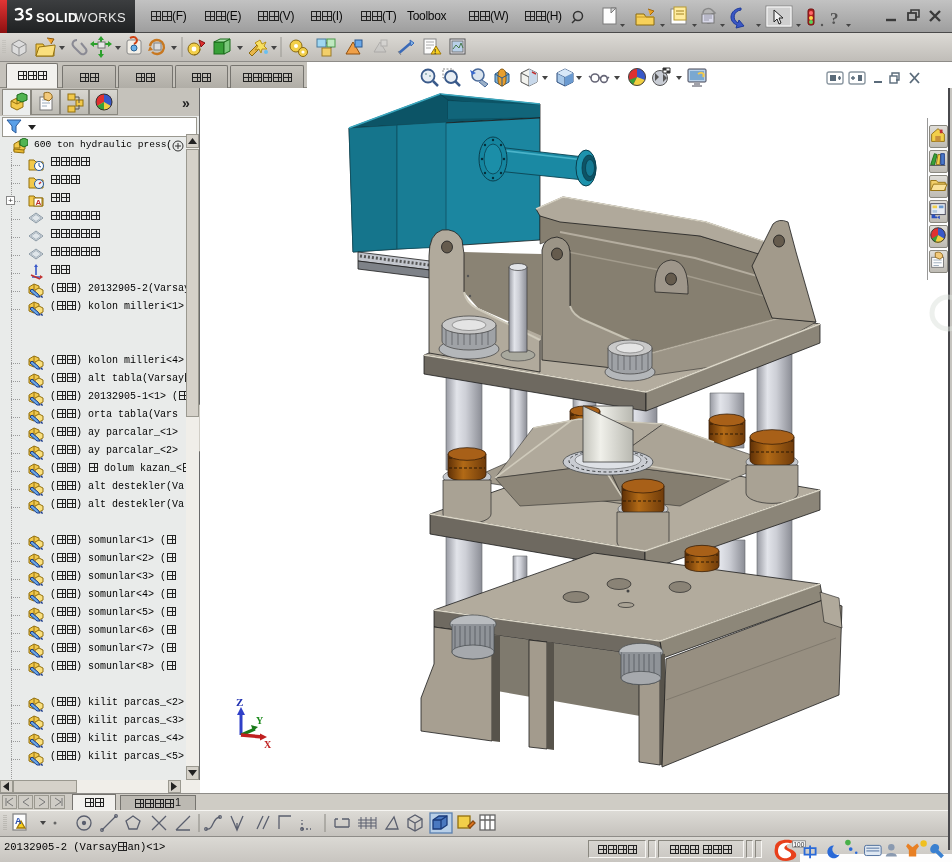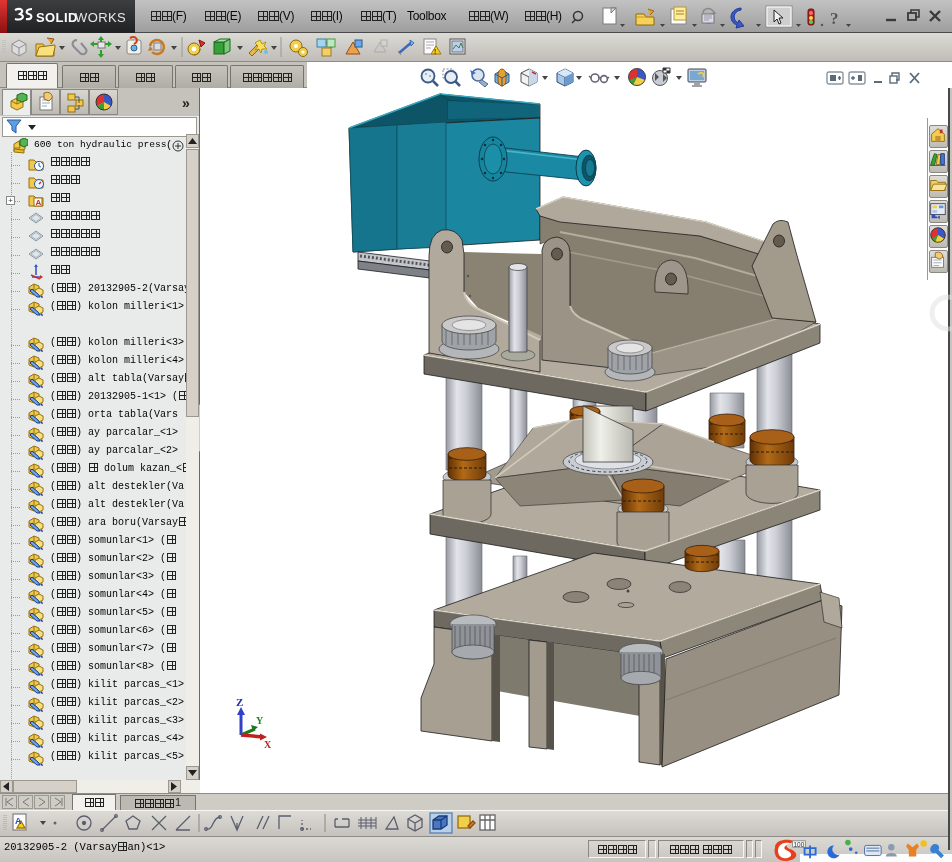--- a/index.html
+++ b/index.html
@@ -316,26 +316,20 @@
 <span style="display:inline-block;width:22px"></span>
 <svg width="16" height="16">
         <use href="#iPart"></use>
       </svg> <span style="position:relative;top:-3px">(<i class="c s"></i><i class="c s"></i>) 20132905-2(Varsay</span></div>
 <div class="trow" style="top:212px">
 <div class="abs" style="left:11px;top:9px;width:10px;height:1px;background:repeating-linear-gradient(90deg,#999 0 1px,transparent 1px 2px)"></div>
 <span style="display:inline-block;width:22px"></span>
 <svg width="16" height="16">
         <use href="#iPart"></use>
       </svg> <span style="position:relative;top:-3px">(<i class="c s"></i><i class="c s"></i>) kolon milleri&lt;1&gt;</span></div>
-<div class="trow" style="top:248px">
-<div class="abs" style="left:11px;top:9px;width:10px;height:1px;background:repeating-linear-gradient(90deg,#999 0 1px,transparent 1px 2px)"></div>
-<span style="display:inline-block;width:22px"></span>
-<svg width="16" height="16">
-        <use href="#iPart"></use>
-      </svg> <span style="position:relative;top:-3px">(<i class="c s"></i><i class="c s"></i>) kolon milleri&lt;3&gt;</span></div>
 <div class="trow" style="top:266px">
 <div class="abs" style="left:11px;top:9px;width:10px;height:1px;background:repeating-linear-gradient(90deg,#999 0 1px,transparent 1px 2px)"></div>
 <span style="display:inline-block;width:22px"></span>
 <svg width="16" height="16">
         <use href="#iPart"></use>
       </svg> <span style="position:relative;top:-3px">(<i class="c s"></i><i class="c s"></i>) kolon milleri&lt;4&gt;</span></div>
 <div class="trow" style="top:284px">
 <div class="abs" style="left:11px;top:9px;width:10px;height:1px;background:repeating-linear-gradient(90deg,#999 0 1px,transparent 1px 2px)"></div>
 <span style="display:inline-block;width:22px"></span>
 <svg width="16" height="16">
@@ -376,26 +370,20 @@
 <span style="display:inline-block;width:22px"></span>
 <svg width="16" height="16">
         <use href="#iPart"></use>
       </svg> <span style="position:relative;top:-3px">(<i class="c s"></i><i class="c s"></i>) alt destekler(Va</span></div>
 <div class="trow" style="top:410px">
 <div class="abs" style="left:11px;top:9px;width:10px;height:1px;background:repeating-linear-gradient(90deg,#999 0 1px,transparent 1px 2px)"></div>
 <span style="display:inline-block;width:22px"></span>
 <svg width="16" height="16">
         <use href="#iPart"></use>
       </svg> <span style="position:relative;top:-3px">(<i class="c s"></i><i class="c s"></i>) alt destekler(Va</span></div>
-<div class="trow" style="top:428px">
-<div class="abs" style="left:11px;top:9px;width:10px;height:1px;background:repeating-linear-gradient(90deg,#999 0 1px,transparent 1px 2px)"></div>
-<span style="display:inline-block;width:22px"></span>
-<svg width="16" height="16">
-        <use href="#iPart"></use>
-      </svg> <span style="position:relative;top:-3px">(<i class="c s"></i><i class="c s"></i>) ara boru(Varsay<i class="c s"></i></span></div>
 <div class="trow" style="top:446px">
 <div class="abs" style="left:11px;top:9px;width:10px;height:1px;background:repeating-linear-gradient(90deg,#999 0 1px,transparent 1px 2px)"></div>
 <span style="display:inline-block;width:22px"></span>
 <svg width="16" height="16">
         <use href="#iPart"></use>
       </svg> <span style="position:relative;top:-3px">(<i class="c s"></i><i class="c s"></i>) somunlar&lt;1&gt; (<i class="c s"></i></span></div>
 <div class="trow" style="top:464px">
 <div class="abs" style="left:11px;top:9px;width:10px;height:1px;background:repeating-linear-gradient(90deg,#999 0 1px,transparent 1px 2px)"></div>
 <span style="display:inline-block;width:22px"></span>
 <svg width="16" height="16">
@@ -430,26 +418,20 @@
 <span style="display:inline-block;width:22px"></span>
 <svg width="16" height="16">
         <use href="#iPart"></use>
       </svg> <span style="position:relative;top:-3px">(<i class="c s"></i><i class="c s"></i>) somunlar&lt;7&gt; (<i class="c s"></i></span></div>
 <div class="trow" style="top:572px">
 <div class="abs" style="left:11px;top:9px;width:10px;height:1px;background:repeating-linear-gradient(90deg,#999 0 1px,transparent 1px 2px)"></div>
 <span style="display:inline-block;width:22px"></span>
 <svg width="16" height="16">
         <use href="#iPart"></use>
       </svg> <span style="position:relative;top:-3px">(<i class="c s"></i><i class="c s"></i>) somunlar&lt;8&gt; (<i class="c s"></i></span></div>
-<div class="trow" style="top:590px">
-<div class="abs" style="left:11px;top:9px;width:10px;height:1px;background:repeating-linear-gradient(90deg,#999 0 1px,transparent 1px 2px)"></div>
-<span style="display:inline-block;width:22px"></span>
-<svg width="16" height="16">
-        <use href="#iPart"></use>
-      </svg> <span style="position:relative;top:-3px">(<i class="c s"></i><i class="c s"></i>) kilit parcas_&lt;1&gt;</span></div>
 <div class="trow" style="top:608px">
 <div class="abs" style="left:11px;top:9px;width:10px;height:1px;background:repeating-linear-gradient(90deg,#999 0 1px,transparent 1px 2px)"></div>
 <span style="display:inline-block;width:22px"></span>
 <svg width="16" height="16">
         <use href="#iPart"></use>
       </svg> <span style="position:relative;top:-3px">(<i class="c s"></i><i class="c s"></i>) kilit parcas_&lt;2&gt;</span></div>
 <div class="trow" style="top:626px">
 <div class="abs" style="left:11px;top:9px;width:10px;height:1px;background:repeating-linear-gradient(90deg,#999 0 1px,transparent 1px 2px)"></div>
 <span style="display:inline-block;width:22px"></span>
 <svg width="16" height="16">

